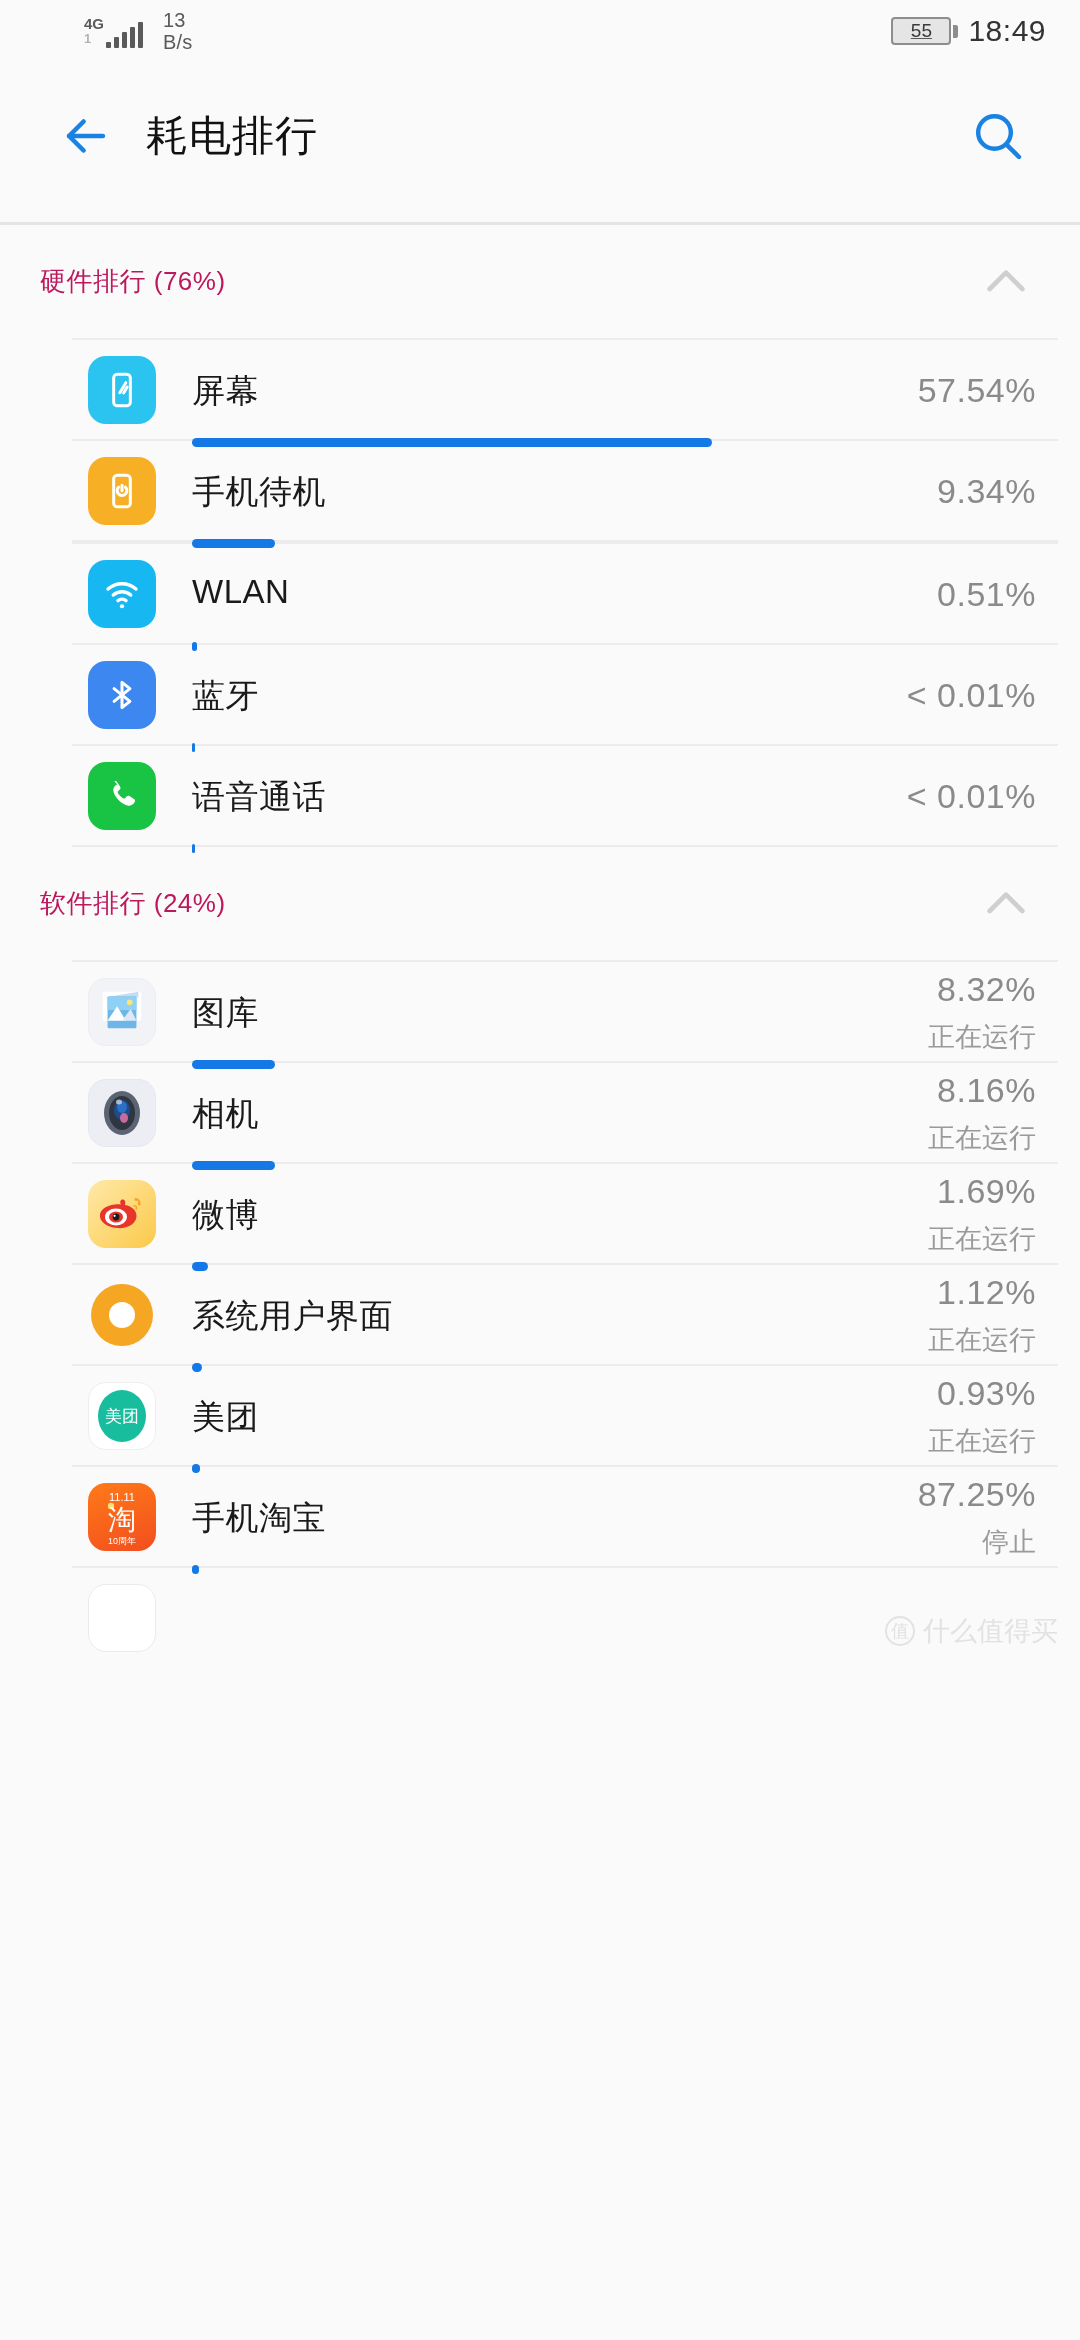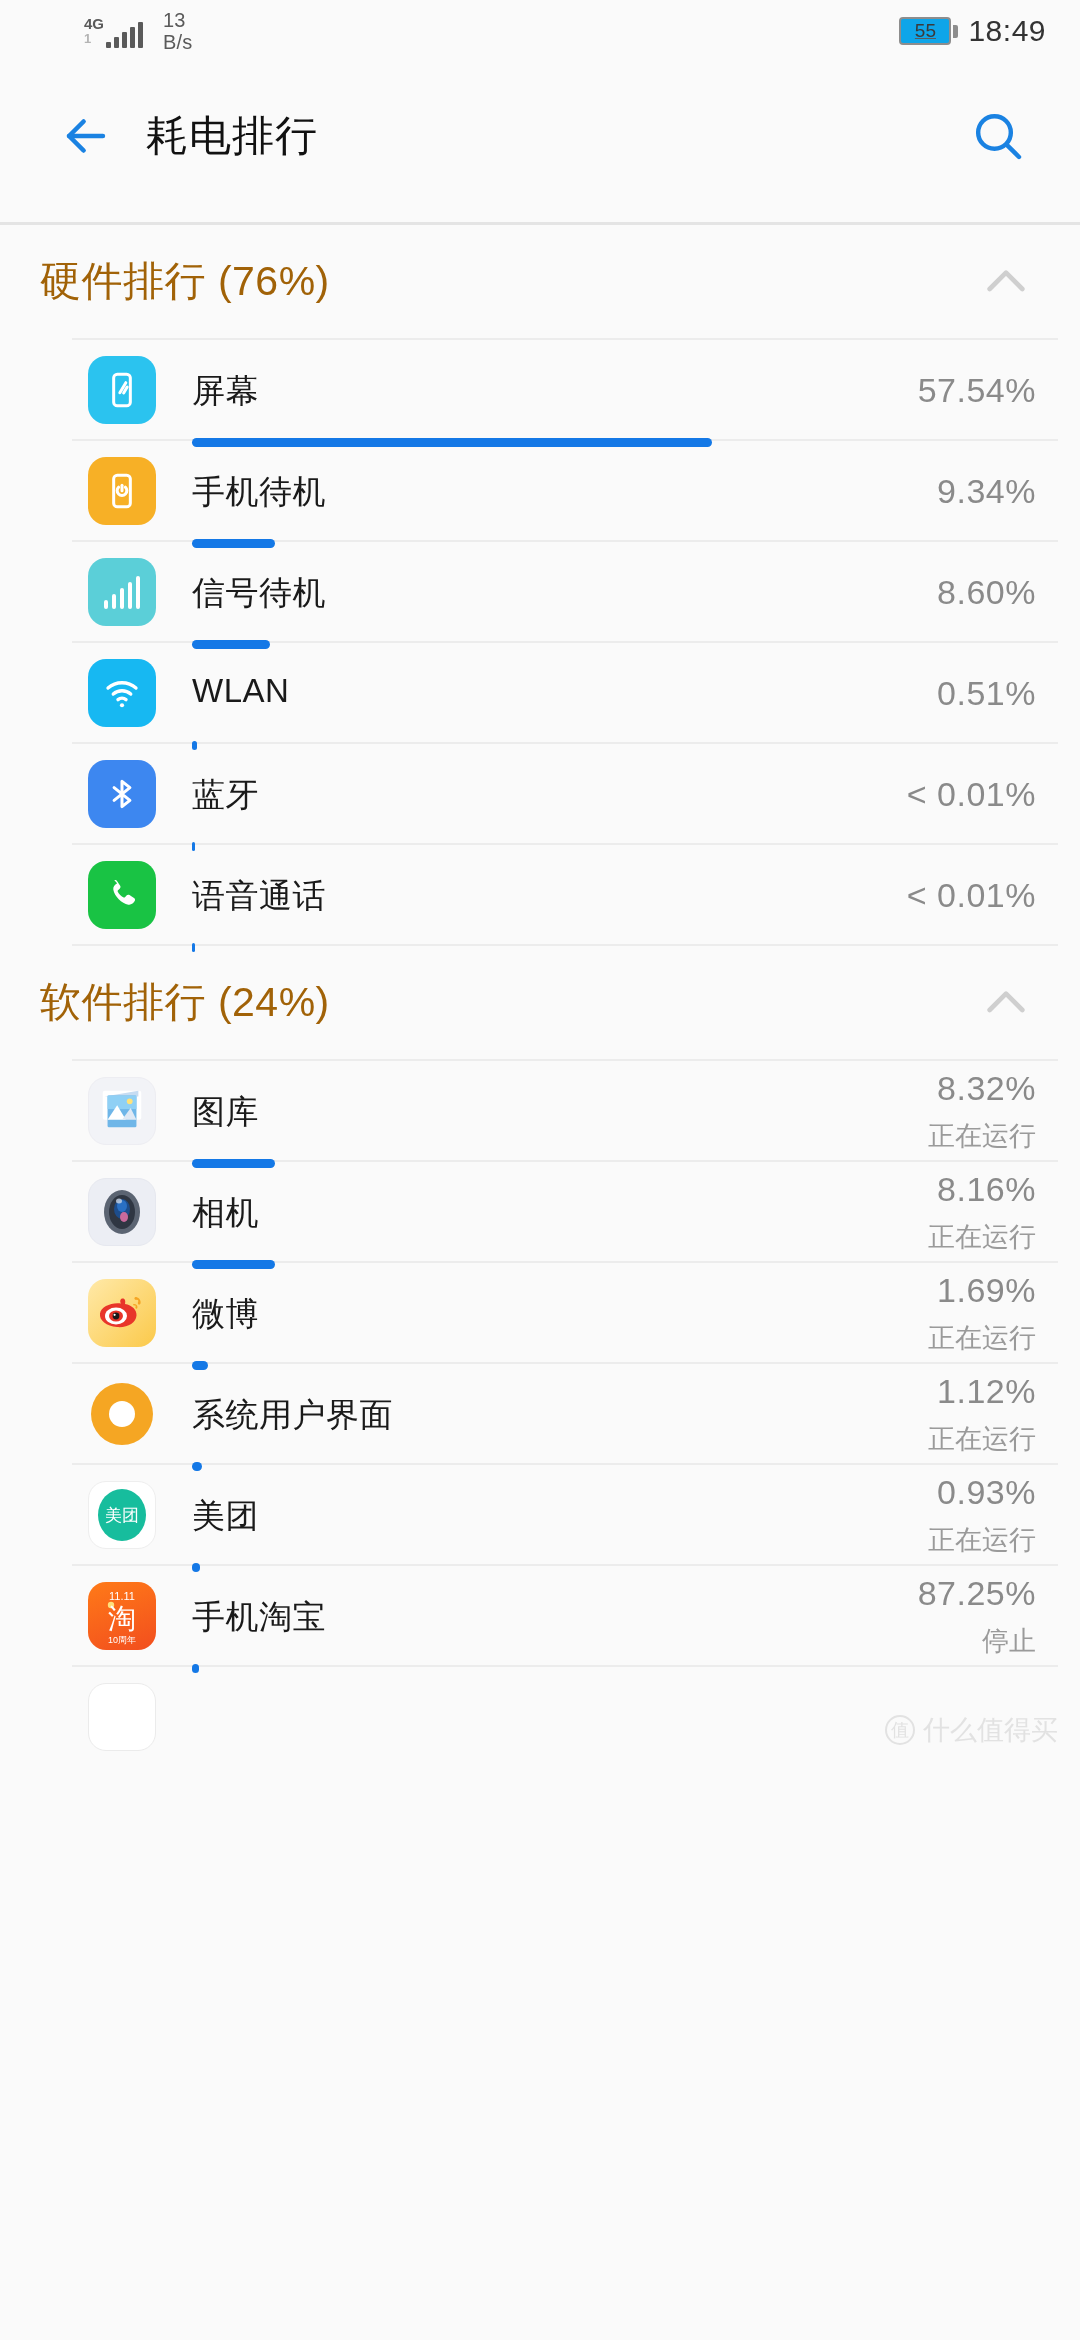--- a/index.html
+++ b/index.html
@@ -33,22 +33,22 @@
   .bars i:nth-child(2){ height: 11px; }
   .bars i:nth-child(3){ height: 16px; }
   .bars i:nth-child(4){ height: 21px; }
   .bars i:nth-child(5){ height: 26px; }
   .speed { font-size: 20px; line-height: 22px; letter-spacing: .2px; }
   .speed .u { display:block; }
   .sb-right { margin-left: auto; display: flex; align-items: center; gap: 10px; }
   .battery { display: flex; align-items: center; }
   .batt-body {
     border: 2px solid #8d8d8d; border-radius: 4px;
-    width: 52px; height: 28px; display:flex; align-items:center; justify-content:center;
-    background: #0ea5e9;
+    width: 60px; height: 28px; display:flex; align-items:center; justify-content:center;
+    background: #e5e5e5;
     text-decoration: underline;
   }
   .batt-body span { font-size: 19px; color: #3a3a3a; font-weight: 400; }
   .batt-cap { width: 5px; height: 13px; background: #8d8d8d; border-radius: 0 2px 2px 0; margin-left: 2px; }
   .clock { font-size: 30px; color: #333; letter-spacing: .5px; }
 
   
   .toolbar {
     height: 160px; display: flex; align-items: center;
     padding: 0 44px 12px 48px; background: #fafafa;
@@ -56,21 +56,21 @@
   .back-btn { width: 76px; height: 76px; display:flex; align-items:center; justify-content:center; }
   .page-title { font-size: 42px; color: #111; margin-left: 22px; letter-spacing: 1px; }
   .search-btn { margin-left: auto; width: 76px; height: 76px; display:flex; align-items:center; justify-content:center; }
   .toolbar-sep { height: 3px; background: #e4e4e4; width: 100%; }
 
   
   .section-head {
     height: 113px; display:flex; align-items:center;
     padding: 0 44px 0 40px;
   }
-  .section-title { font-size: 41px; color: #a16207; letter-spacing: .5px; }
+  .section-title { font-size: 26px; color: #be185d; letter-spacing: .5px; }
   .chev { margin-left:auto; width: 60px; height: 60px; display:flex; align-items:center; justify-content:center; }
 
   
   .row {
     height: 99px; display: flex; align-items: center;
     padding-left: 88px; padding-right: 44px;
     position: relative;
   }
   .row.soft { height: 99px; }
   .divider { height: 2px; background: #ececec; margin-left: 72px; margin-right: 22px; }
@@ -199,42 +199,20 @@
       <div class="bartrack">
           <div class="bar" style="width:16%"></div>
         </div>
     </div>
     <div class="right">
       <div class="pct">9.34%</div>
     </div>
   </div>
   <div class="divider"></div>
 
-  <div class="row">
-    <div class="ic sq" style="background:#5bcfd8">
-      <div class="art">
-        <span style="display:flex;align-items:flex-end;gap:4px;height:34px">
-          <i style="display:block;width:4px;height:9px;background:#fff;border-radius:2px"></i>
-          <i style="display:block;width:4px;height:15px;background:#fff;border-radius:2px"></i>
-          <i style="display:block;width:4px;height:21px;background:#fff;border-radius:2px"></i>
-          <i style="display:block;width:4px;height:27px;background:#fff;border-radius:2px"></i>
-          <i style="display:block;width:4px;height:33px;background:#fff;border-radius:2px"></i>
-        </span>
-      </div>
-    </div>
-    <div class="mid">
-      <div class="name">信号待机</div>
-      <div class="bartrack">
-          <div class="bar" style="width:15%"></div>
-        </div>
-    </div>
-    <div class="right">
-      <div class="pct">8.60%</div>
-    </div>
-  </div>
   <div class="divider"></div>
 
   <div class="row">
     <div class="ic sq" style="background:#17b8f2">
       <div class="art">
         <svg width="42" height="42" viewBox="0 0 24 24" fill="none" stroke="#fff" stroke-width="1.9" stroke-linecap="round">
           <path d="M4 9.2a12 12 0 0 1 16 0"></path>
           <path d="M7 12.6a7.6 7.6 0 0 1 10 0"></path>
           <path d="M9.7 15.8a3.6 3.6 0 0 1 4.6 0"></path>
           <circle cx="12" cy="19" r="1.2" fill="#fff" stroke="none"></circle>

